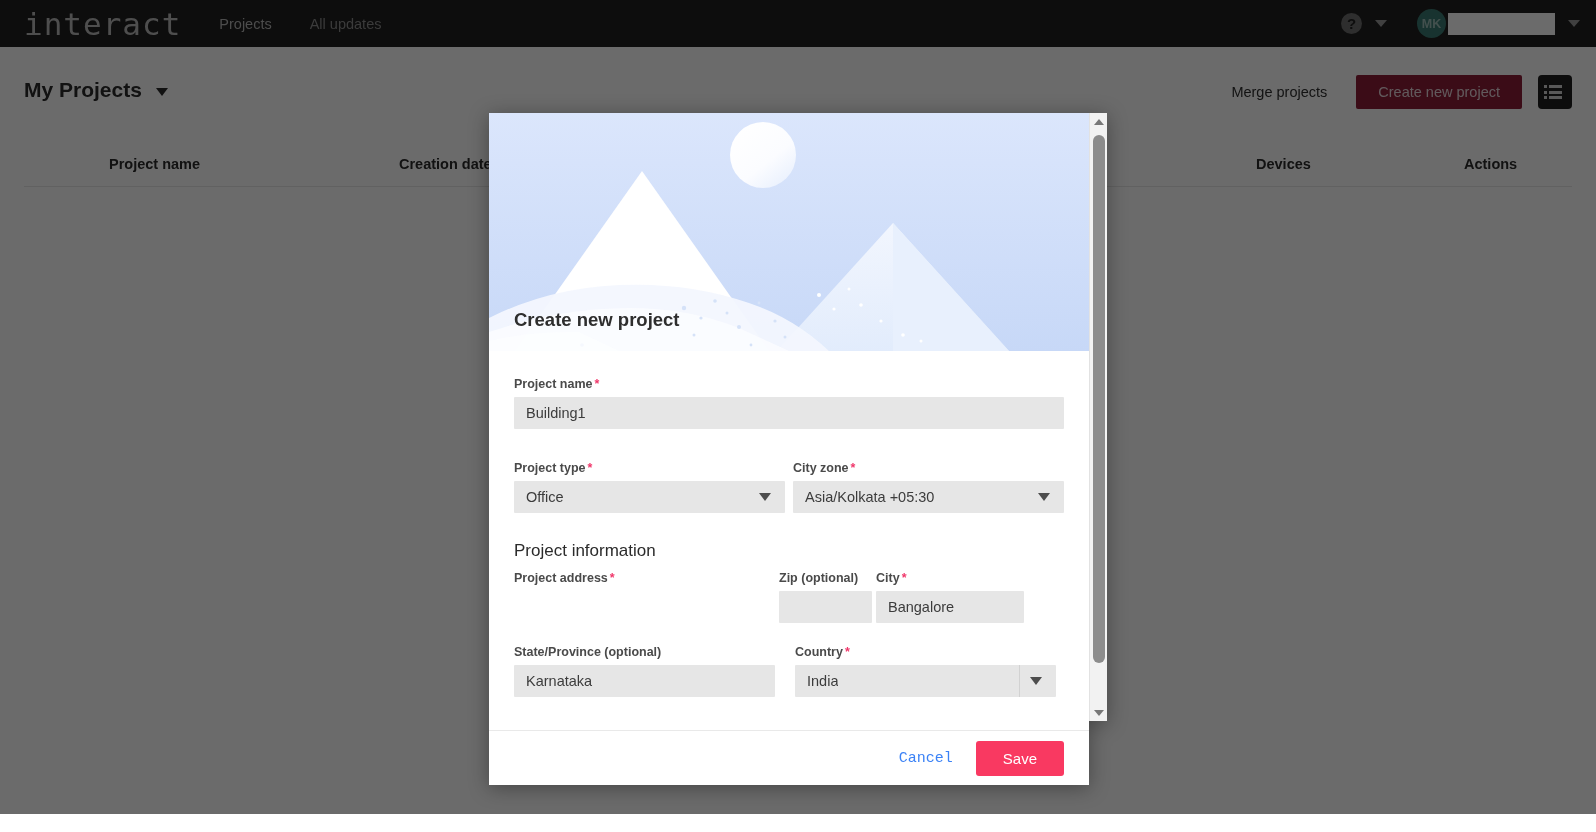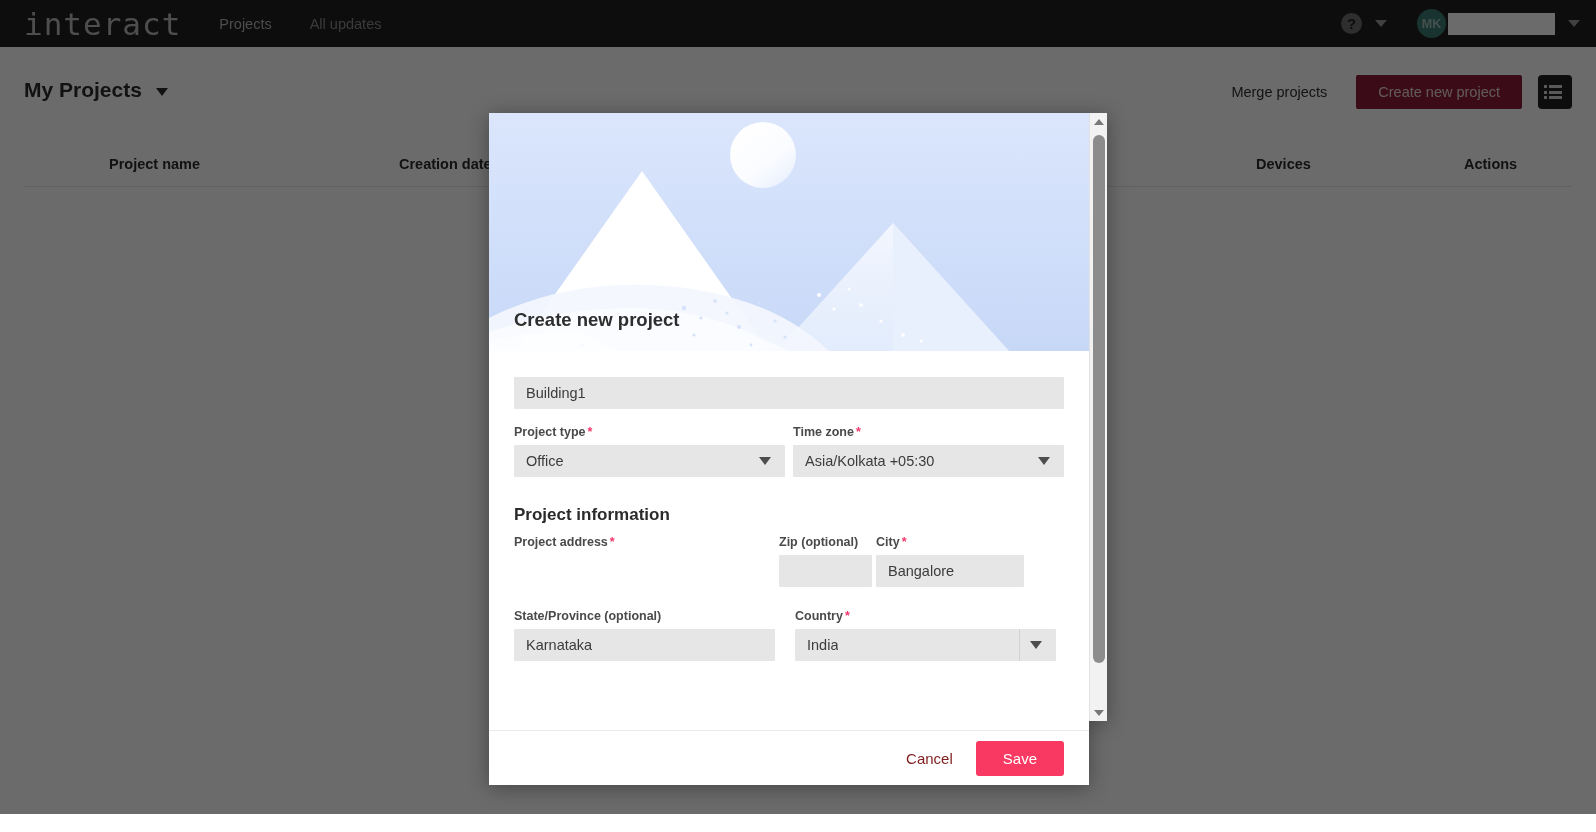--- a/index.html
+++ b/index.html
@@ -267,26 +267,26 @@
     border-right: 6px solid transparent;
     border-top: 8px solid #4d4d4d;
   }
   .sel.split .sel-arrow-box {
     position: absolute;
     right: 0; top: 0;
     width: 37px; height: 32px;
     border-left: 1px solid #d2d2d2;
   }
 
-  .row { display: flex; gap: 8px; margin-top: 16px; }
+  .row { display: flex; gap: 8px; margin-top: 32px; }
   .row > div { flex: 1; }
 
   .section-title {
     font-size: 17px;
-    font-weight: bold;
+    font-weight: normal;
     color: #2b2b2b;
     margin-top: 28px;
     margin-bottom: 2px;
   }
 
   .row-addr { display: flex; gap: 4px; margin-top: 10px; }
   .col-addr  { width: 261px; }
   .col-zip   { width: 93px; }
   .col-city  { width: 148px; }
 
@@ -302,23 +302,23 @@
     display: flex;
     align-items: center;
     justify-content: flex-end;
     padding-right: 25px;
     gap: 23px;
     flex: none;
   }
   .btn-cancel {
     background: none; border: none;
     font-size: 15px;
-    color: #7f1d1d;
-    cursor: pointer;
-    font-family: Liberation Sans, sans-serif;
+    color: #3b82f6;
+    cursor: pointer;
+    font-family: Liberation Mono, monospace;
   }
   .btn-save {
     background: #f93961;
     color: #ffffff;
     border: none;
     border-radius: 3px;
     font-size: 15px;
     height: 35px;
     padding: 0 27px;
     cursor: pointer;
@@ -486,36 +486,39 @@
             </g>
 
             <path d="M0 238 L0 228 q40 -10 90 -9 L130 238 Z" fill="#fdfeff" opacity="0.8"></path>
           </svg>
           <div class="banner-title">Create new project</div>
         </div>
 
         <div class="form">
 
           <div>
+            <label class="fld-label">
+              <span>Project name</span><span class="req">*</span>
+            </label>
             <input class="inp" type="text" value="Building1" style="">
           </div>
 
           <div class="row">
             <div>
               <label class="fld-label">
                 <span>Project type</span><span class="req">*</span>
               </label>
               <div class="sel">
                 <span class="sel-val">Office</span>
                 <span class="sel-arrow"></span>
               </div>
             </div>
             <div>
               <label class="fld-label">
-                <span>Time zone</span><span class="req">*</span>
+                <span>City zone</span><span class="req">*</span>
               </label>
               <div class="sel">
                 <span class="sel-val">Asia/Kolkata +05:30</span>
                 <span class="sel-arrow"></span>
               </div>
             </div>
           </div>
 
           <div class="section-title">Project information</div>
 

